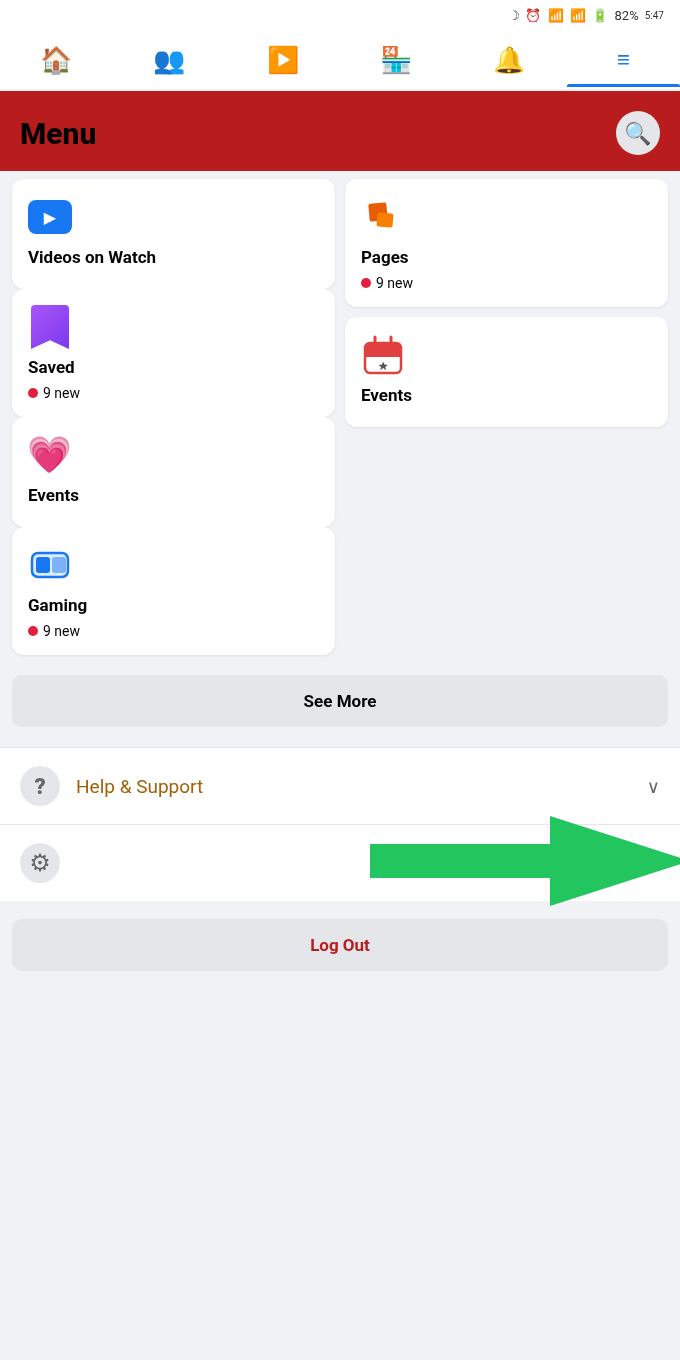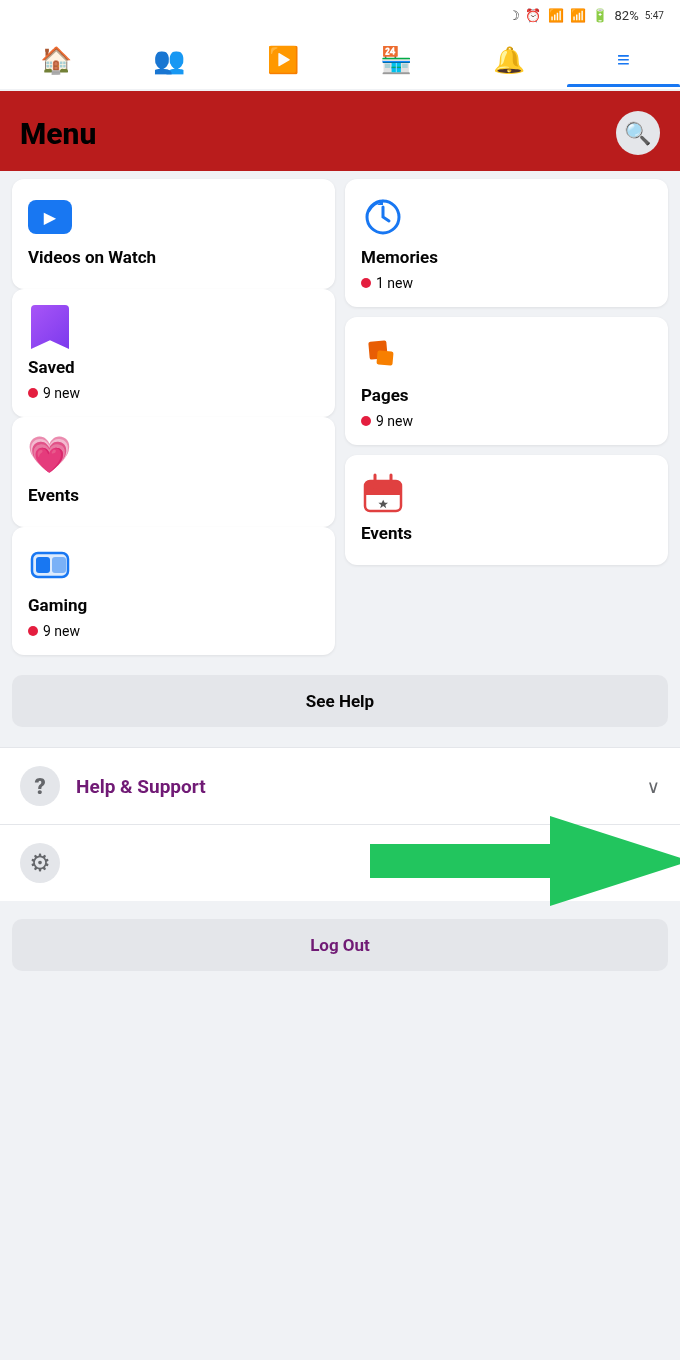--- a/index.html
+++ b/index.html
@@ -171,39 +171,39 @@
       background: #e4e6ea;
       border-radius: 50%;
       display: flex;
       align-items: center;
       justify-content: center;
       font-size: 20px;
       flex-shrink: 0;
     }
     .section-label {
       font-size: 19px;
-      font-weight: 700;
-      color: #701a75;
+      font-weight: 400;
+      color: #a16207;
       flex: 1;
     }
     .chevron-icon {
       font-size: 18px;
       color: #65676b;
     }
 
     
     .logout-btn {
       margin: 10px 12px;
       background: #e4e6ea;
       border-radius: 10px;
       padding: 16px;
       text-align: center;
       font-size: 17px;
       font-weight: 700;
-      color: #701a75;
+      color: #b91c1c;
       cursor: pointer;
     }
 
     
     .video-watch-icon {
       width: 44px;
       height: 34px;
       background: #1877f2;
       border-radius: 8px;
       display: flex;
@@ -334,35 +334,20 @@
       <div class="card-badge">
         <span class="dot"></span>
         <span>9 new</span>
       </div>
     </div>
 
   </div>
 
   <div style="display:flex;flex-direction:column;gap:10px;">
 
-    <div class="menu-card">
-      <div class="card-icon">
-        <svg width="40" height="40" viewBox="0 0 40 40">
-          <circle cx="20" cy="20" r="16" fill="none" stroke="#1877f2" stroke-width="3"></circle>
-          <path d="M20 10 v10 l6 4" stroke="#1877f2" stroke-width="3" stroke-linecap="round" fill="none"></path>
-          <path d="M6 14 Q10 6 20 4" stroke="#1877f2" stroke-width="2.5" stroke-linecap="round" fill="none"></path>
-          <polygon points="20,4 14,8 20,8" fill="#1877f2"></polygon>
-        </svg>
-      </div>
-      <span class="card-title">Memories</span>
-      <div class="card-badge">
-        <span class="dot"></span>
-        <span>1 new</span>
-      </div>
-    </div>
 
     <div class="menu-card">
       <div class="card-icon">
         <svg width="44" height="44" viewBox="0 0 44 44">
           <rect x="8" y="8" width="18" height="18" rx="2" fill="#e85d04" transform="rotate(-5, 17, 17)"></rect>
           <rect x="16" y="18" width="16" height="14" rx="2" fill="#f77f00" transform="rotate(5, 24, 25)"></rect>
         </svg>
       </div>
       <span class="card-title">Pages</span>
       <div class="card-badge">
@@ -382,21 +367,21 @@
           <polygon points="22,28 24.5,33 30,33 25.5,36.5 27,42 22,38.5 17,42 18.5,36.5 14,33 19.5,33" fill="#555" transform="scale(0.6) translate(15, 20)"></polygon>
         </svg>
       </div>
       <span class="card-title">Events</span>
     </div>
 
   </div>
 </div>
 
 <div class="see-more-btn">
-  <span>See Help</span>
+  <span>See More</span>
 </div>
 
 <div style="height:8px;background:#f0f2f5;"></div>
 
 <div class="section-item">
   <div class="section-icon-wrap">
     <span class="question-icon">?</span>
   </div>
   <span class="section-label">Help &amp; Support</span>
   <span class="chevron-icon">∨</span>

